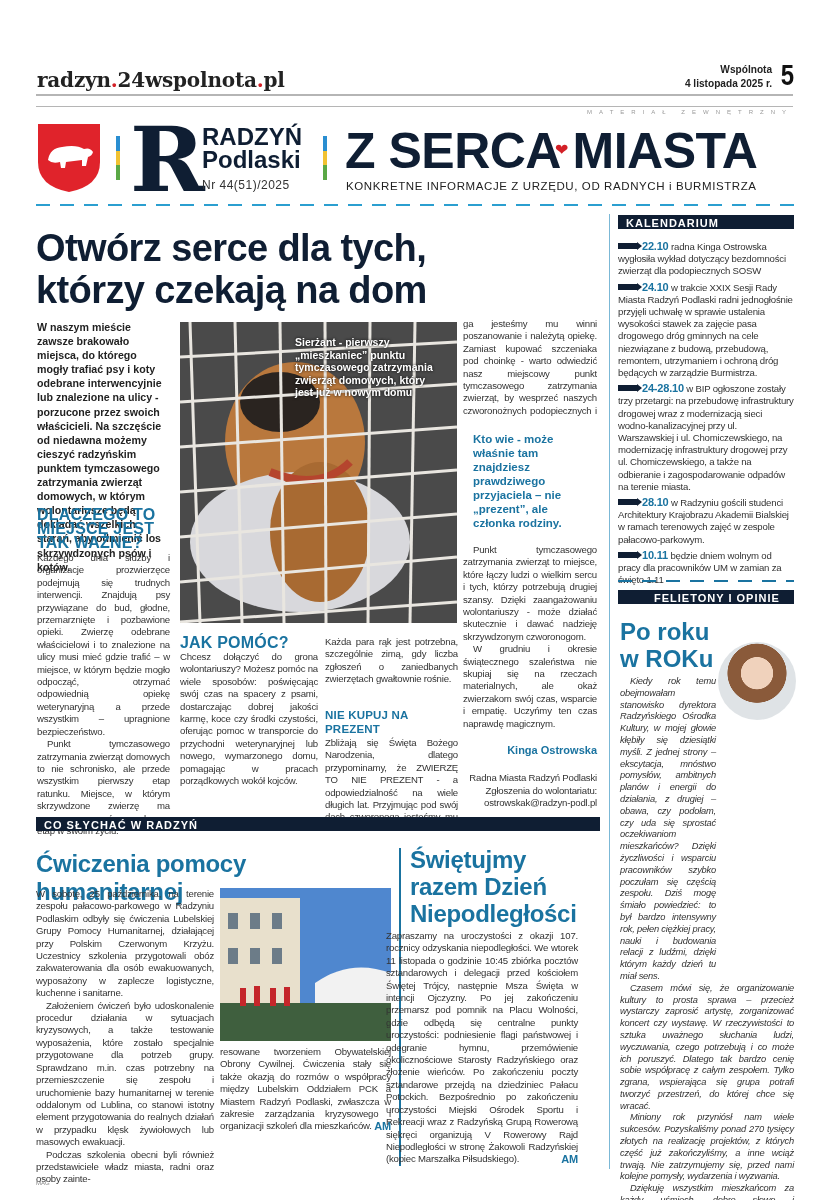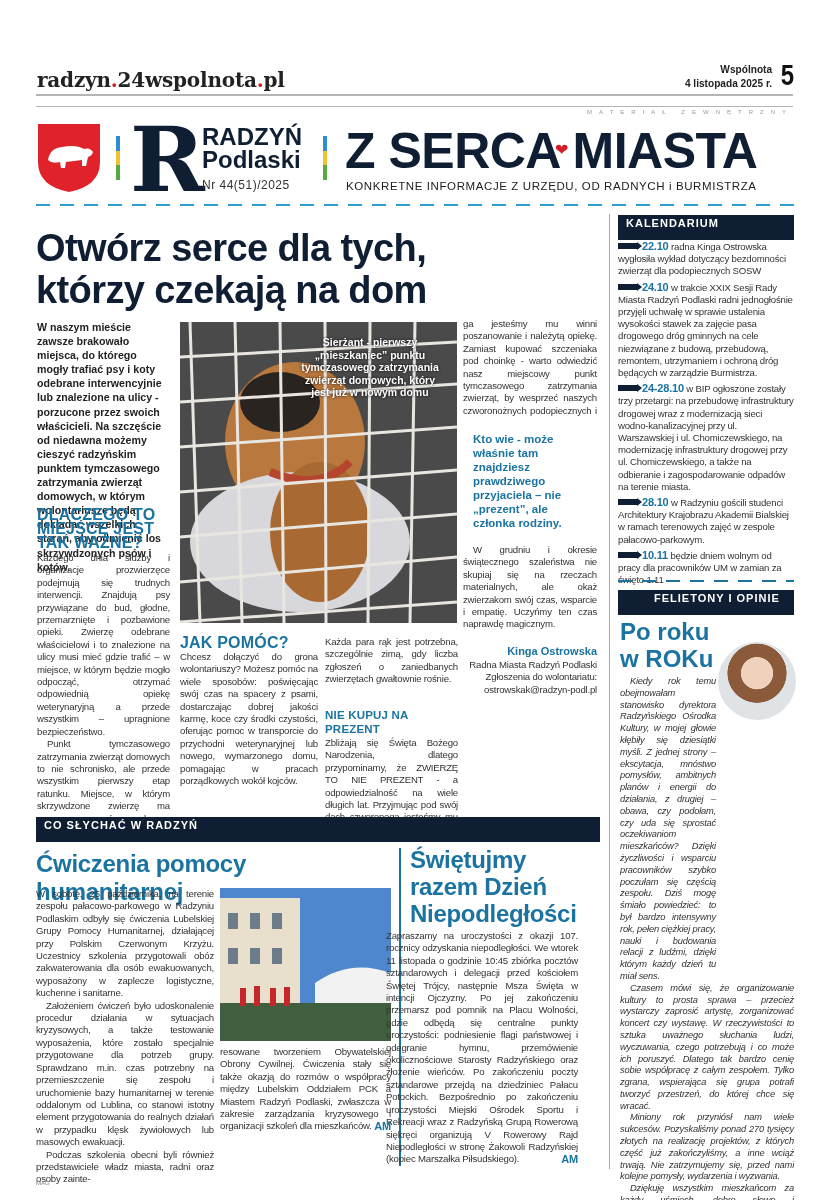--- a/index.html
+++ b/index.html
@@ -30,28 +30,28 @@
   
   .headline { left: 36px; top: 227px; width: 420px; font-size: 38px; line-height: 42px; font-weight: bold; color: #0f1e33; letter-spacing: -0.6px; }
 
   .lead { left: 37px; top: 320px; width: 133px; font-size: 11.2px; line-height: 14.1px; font-weight: bold; color: #222; font-family: "Liberation Sans Narrow", "Liberation Sans", sans-serif; transform: scaleX(0.95); transform-origin: left; }
   .sub { font-size: 16px; line-height: 14px; font-weight: bold; color: #1a73a0; text-transform: uppercase; letter-spacing: 0.2px; }
   .txt { font-size: 9.6px; line-height: 12.4px; color: #333; text-align: justify; font-family: "Liberation Sans", sans-serif; letter-spacing: -0.2px; }
   .txt p { text-indent: 10px; }
   .txt p.noind { text-indent: 0; }
 
   .photo1 { left: 180px; top: 322px; width: 277px; height: 301px; overflow: hidden; background: #3d3d3d; }
-  .caption1 { right: 12px; top: 14px; width: 150px; text-align: center; font-size: 10.5px; line-height: 12.5px; font-weight: bold; color: #fff; text-shadow: 0 0 3px #000; }
+  .caption1 { right: 12px; top: 14px; width: 150px; text-align: left; font-size: 10.5px; line-height: 12.5px; font-weight: bold; color: #fff; text-shadow: 0 0 3px #000; }
 
   .vline { width: 2px; background: #1a73a0; }
 
   .quote { font-size: 11.5px; line-height: 14px; font-weight: bold; color: #1a73a0; }
 
   
-  .band { height: 25px; background: #0f1e33; color: #fff; font-size: 11px; font-weight: bold; letter-spacing: 1px; padding: 2px 8px; line-height: 13px; }
+  .band { height: 14px; background: #0f1e33; color: #fff; font-size: 11px; font-weight: bold; letter-spacing: 1px; padding: 2px 8px; line-height: 13px; }
   .cal { left: 618px; width: 176px; font-size: 9.6px; line-height: 12.2px; color: #333; letter-spacing: -0.2px; }
   .cal .item { margin-bottom: 3px; }
   .arrow { display: inline-block; width: 20px; height: 6px; background: #0f1e33; position: relative; top: -1px; margin-right: 4px; }
   .arrow::after { content: ""; position: absolute; right: -4px; top: -1px; border-left: 5px solid #0f1e33; border-top: 4px solid transparent; border-bottom: 4px solid transparent; }
   .cal .date { color: #1a73a0; font-weight: bold; font-size: 11px; }
 
   .opinion-title { left: 620px; top: 618px; width: 110px; font-size: 24px; line-height: 27px; font-weight: bold; color: #1a73a0; }
   .avatar { left: 718px; top: 642px; width: 78px; height: 78px; border-radius: 50%; background: radial-gradient(circle at 50% 40%, #f0d2bc 0 26%, #8a5a3a 27% 48%, #dfe3e6 49%); overflow: hidden; }
   .italic { font-style: italic; }
 
@@ -145,24 +145,25 @@
       <p class="noind">Zbliżają się Święta Bożego Narodzenia, dlatego przypominamy, że ZWIERZĘ TO NIE PREZENT - a odpowiedzialność na wiele długich lat. Przyjmując pod swój dach czworonoga jesteśmy mu winni poszanowanie i należytą opiekę. Zamiast kupować szczeniaka pod choinkę - warto odwiedzić nasz miejscowy punkt tymczasowego zatrzymania zwierząt, by wesprzeć naszych czworonożnych podopiecznych i poznać ich bolesne historie.</p>
     </div>
 </div>
 
 <div class="abs" style="left:463px;top:318px;width:134px;">
   <div class="txt" style="height:100px;overflow:hidden;">
     <p class="noind">ga jesteśmy mu winni poszanowanie i należytą opiekę. Zamiast kupować szczeniaka pod choinkę - warto odwiedzić nasz miejscowy punkt tymczasowego zatrzymania zwierząt, by wesprzeć naszych czworonożnych podopiecznych i poznać ich bolesne historie.</p>
   </div>
   <div class="quote" style="margin:14px 6px 14px 10px;">Kto wie - może właśnie tam znajdziesz prawdziwego przyjaciela – nie „prezent”, ale członka rodziny.</div>
   <div class="txt">
+    <p>Punkt tymczasowego zatrzymania zwierząt to miejsce, które łączy ludzi o wielkim sercu i tych, którzy potrzebują drugiej szansy. Dzięki zaangażowaniu wolontariuszy - może działać skutecznie i dawać nadzieję skrzywdzonym czworonogom.</p>
     <p>W grudniu i okresie świątecznego szaleństwa nie skupiaj się na rzeczach materialnych, ale okaż zwierzakom swój czas, wsparcie i empatię. Uczyńmy ten czas naprawdę magicznym.</p>
   </div>
   <div style="text-align:right;margin-top:14px;font-size:11px;font-weight:bold;color:#1a73a0;">Kinga Ostrowska</div>
-  <div class="txt" style="text-align:right;margin-top:2px;">
+  <div class="txt" style="text-align:right;margin-top:16px;">
     <div>Radna Miasta Radzyń Podlaski</div>
     <div>Zgłoszenia do wolontariatu:</div>
     <div>ostrowskak@radzyn-podl.pl</div>
   </div>
 </div>
 
 <div class="abs vline" style="left:609px;top:214px;height:955px;background:#7bb8d6;width:1px;"></div>
 
 <div class="abs band" style="left:618px;top:215px;width:176px;">KALENDARIUM</div>
 <div class="abs cal" style="top:240px;">

